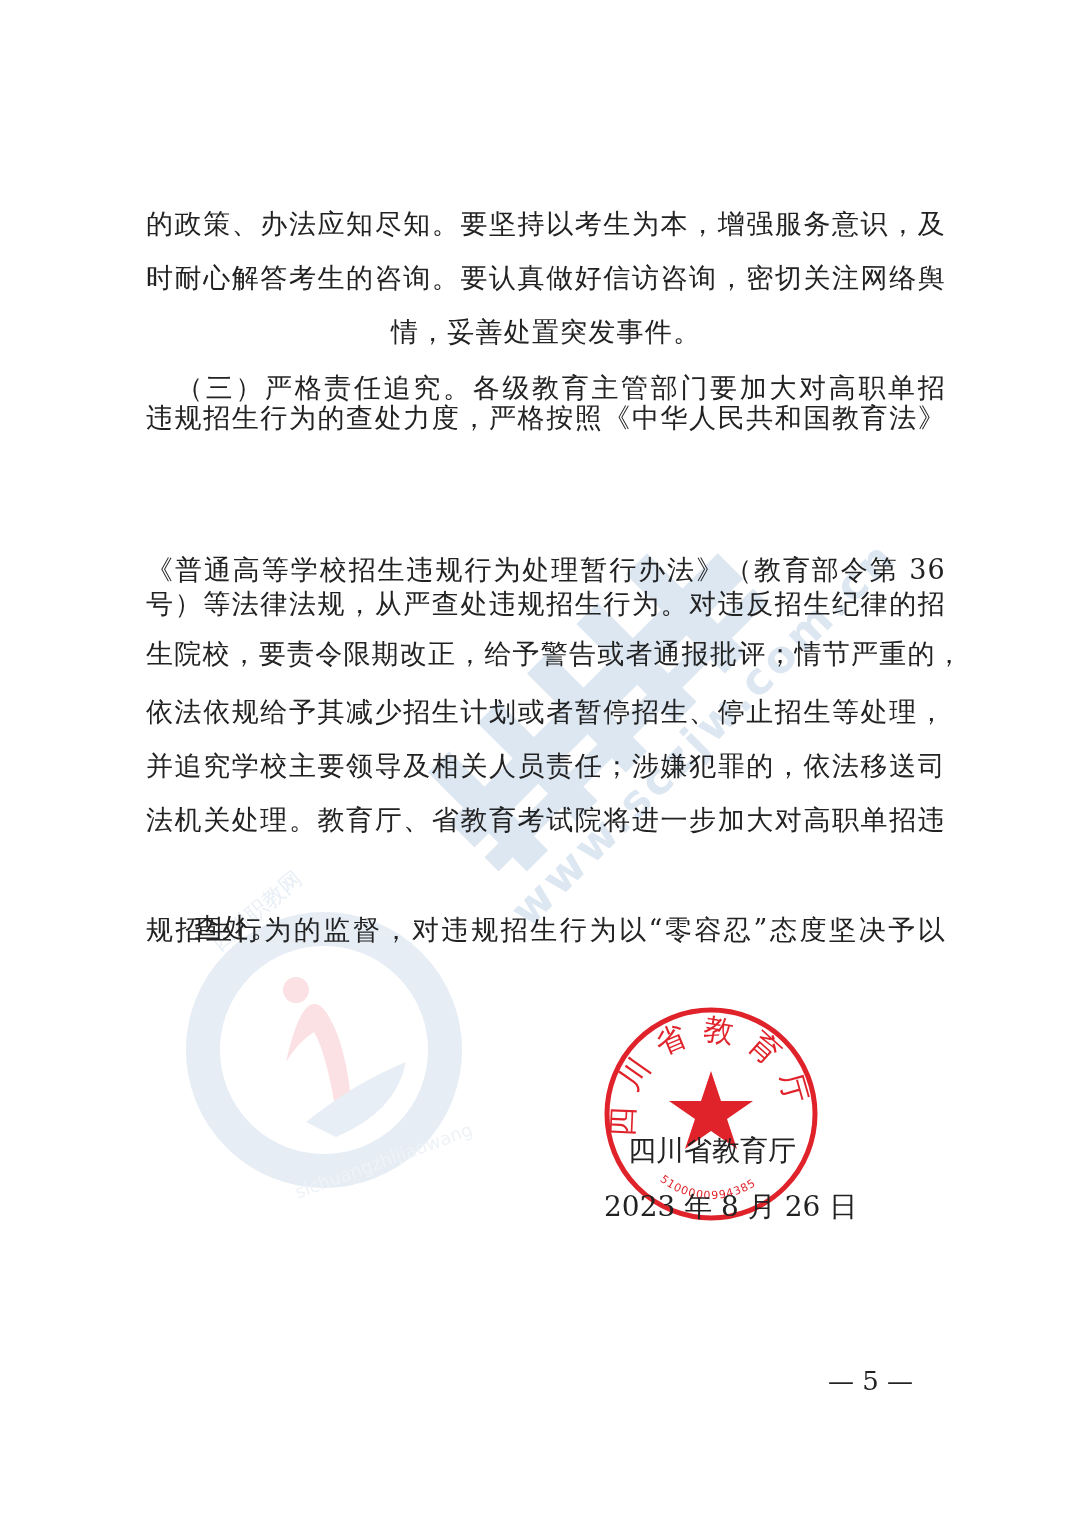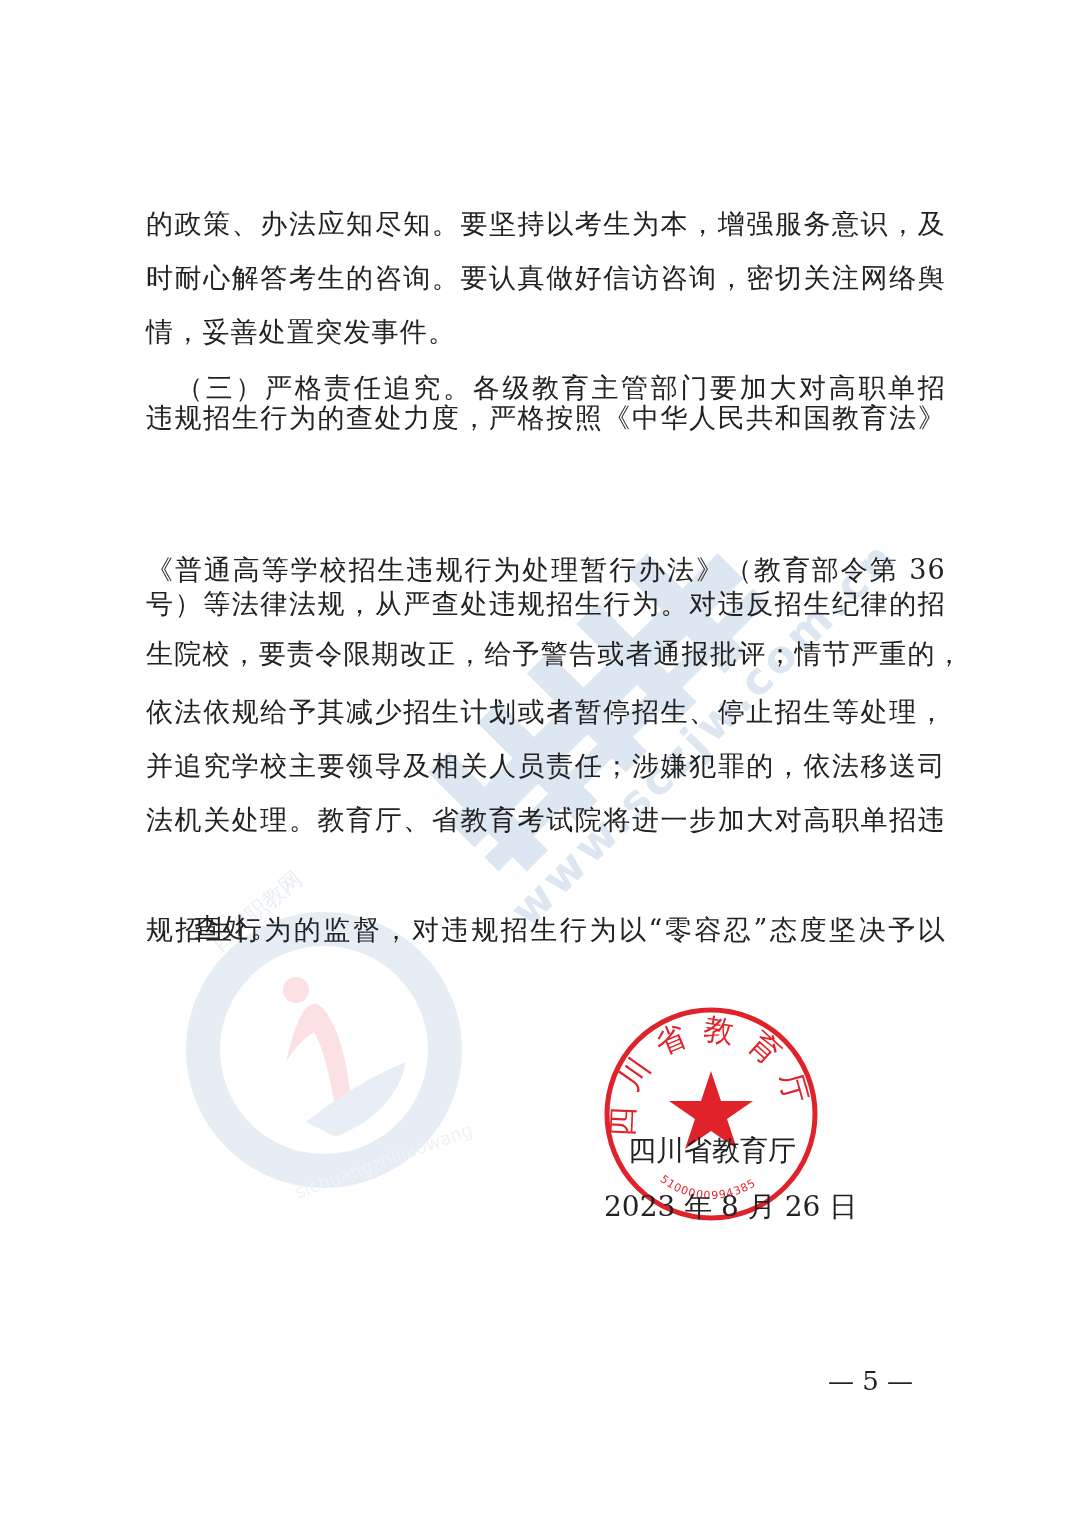--- a/index.html
+++ b/index.html
@@ -39,21 +39,21 @@
       <rect x="150" y="140" width="30" height="140"></rect>
       <rect x="220" y="140" width="30" height="140"></rect>
       <rect x="290" y="140" width="30" height="140"></rect>
       <rect x="360" y="140" width="30" height="140"></rect>
     </g>
   </svg>
   <div class="wm" style="left:500px;top:900px;transform:rotate(-45deg);transform-origin:left top;color:#dde7f2;font-size:44px;font-weight:bold;font-family:'DejaVu Sans',sans-serif;letter-spacing:4px;">www.sczjw.com.cn</div>
 
   <div class="line just" style="top:260px;">时耐心解答考生的咨询。要认真做好信访咨询，密切关注网络舆</div>
   <div class="line just" style="top:206px;">的政策、办法应知尽知。要坚持以考生为本，增强服务意识，及</div>
-  <div class="line" style="top:314px;">情，妥善处置突发事件。</div>
+  <div class="line" style="top:314px;text-align:center;">情，妥善处置突发事件。</div>
 
   <div class="line just" style="top:370px;left:176px;width:770px;">（三）严格责任追究。各级教育主管部门要加大对高职单招</div>
   <div class="line just" style="top:400px;">违规招生行为的查处力度，严格按照《中华人民共和国教育法》</div>
   <div class="line just" style="top:552px;">《普通高等学校招生违规行为处理暂行办法》（教育部令第 36</div>
   <div class="line just" style="top:586px;">号）等法律法规，从严查处违规招生行为。对违反招生纪律的招</div>
   <div class="line just" style="top:636px;">生院校，要责令限期改正，给予警告或者通报批评；情节严重的，</div>
   <div class="line just" style="top:748px;">并追究学校主要领导及相关人员责任；涉嫌犯罪的，依法移送司</div>
   <div class="line just" style="top:694px;">依法依规给予其减少招生计划或者暂停招生、停止招生等处理，</div>
   <div class="line just" style="top:802px;">法机关处理。教育厅、省教育考试院将进一步加大对高职单招违</div>
   <div class="line just" style="top:881px;margin-top:31px;">规招生行为的监督，对违规招生行为以“零容忍”态度坚决予以</div>

